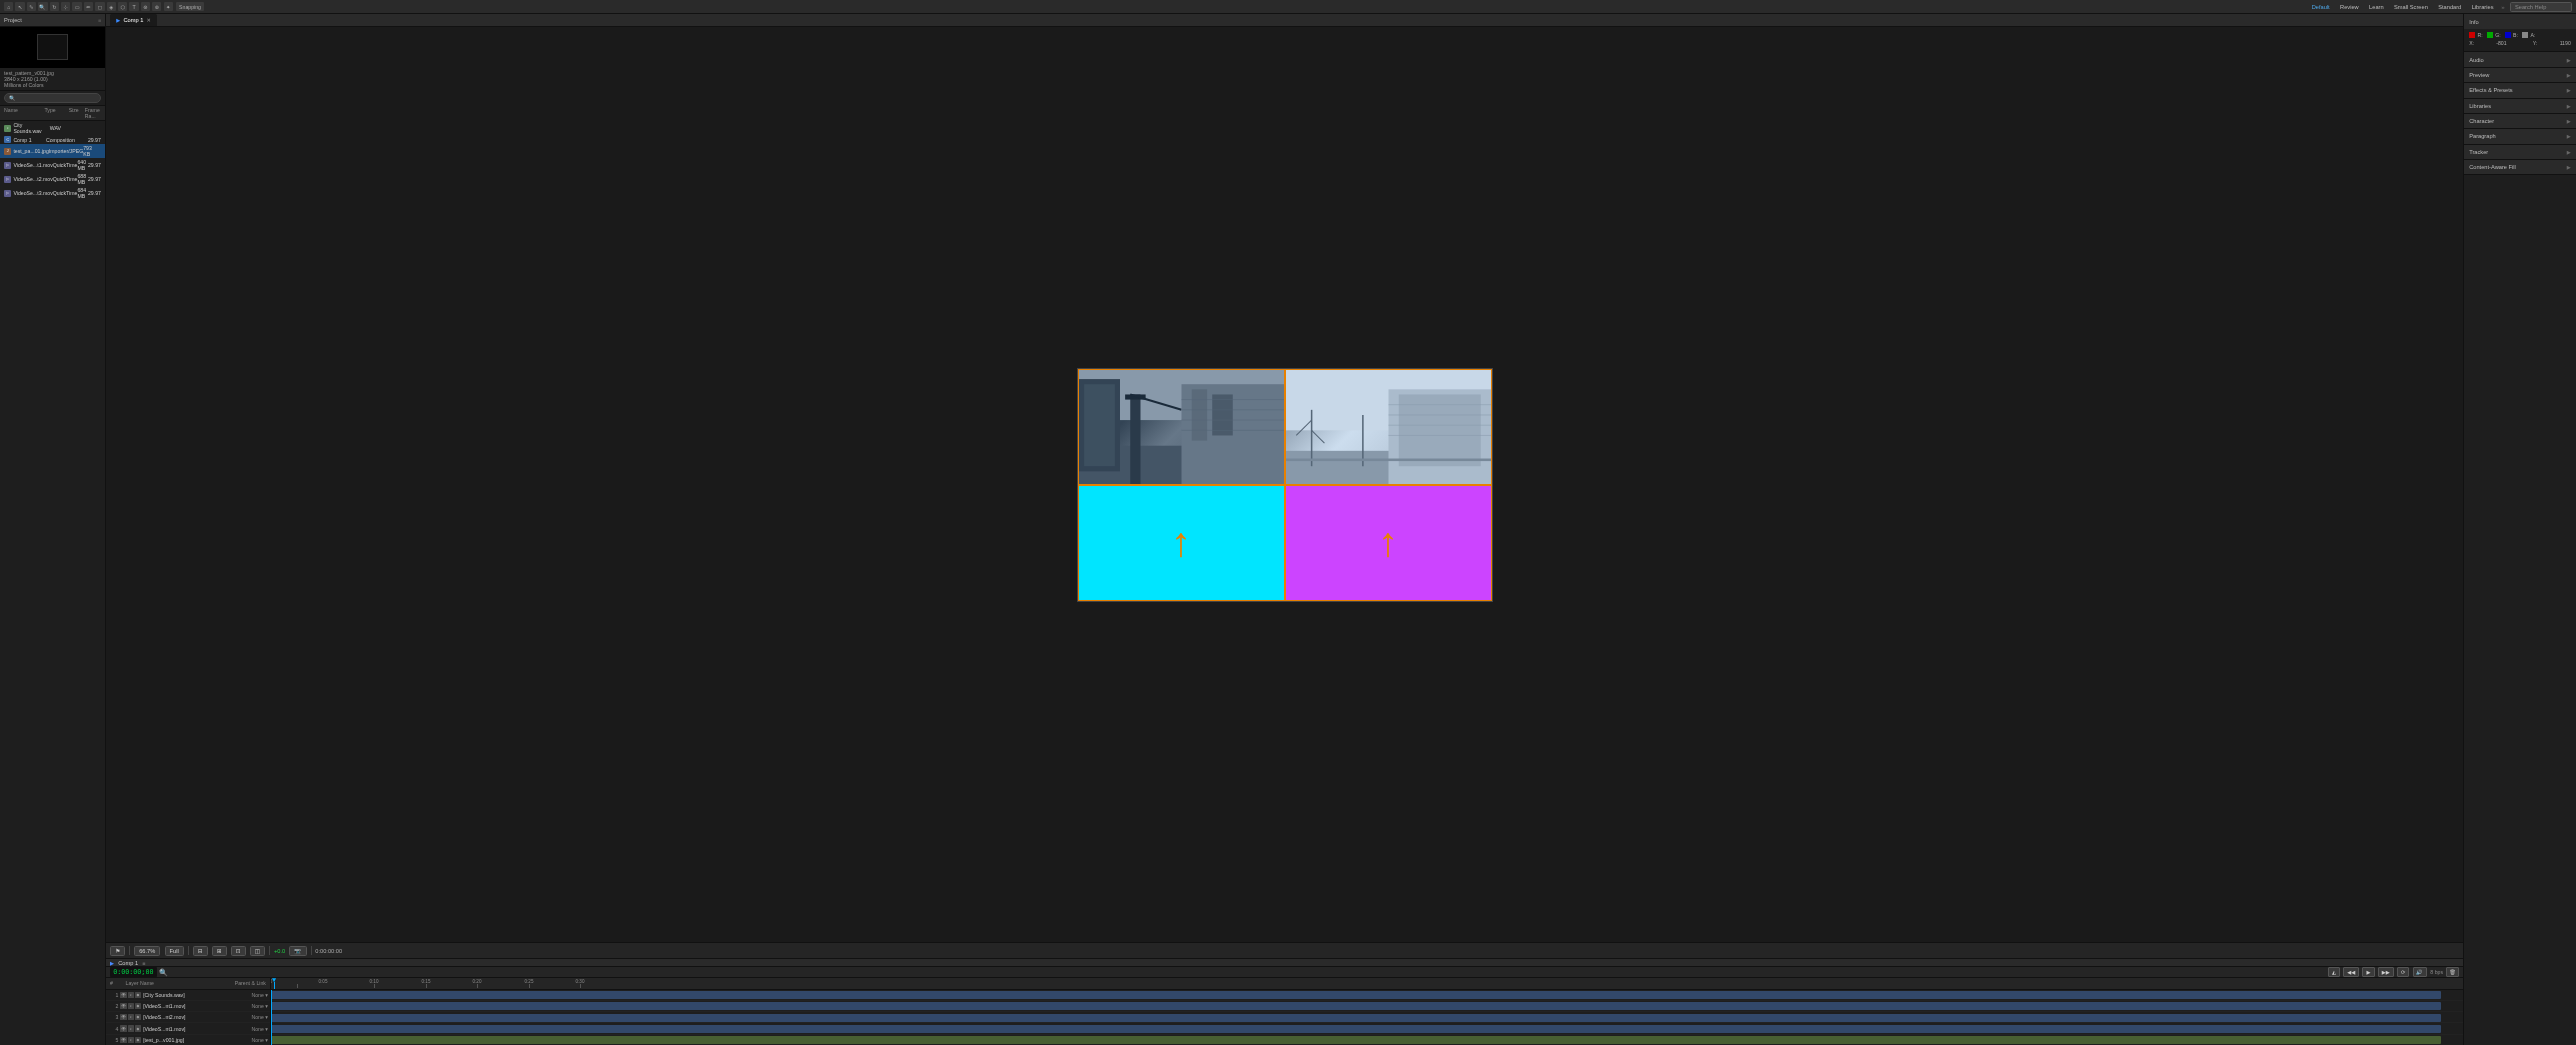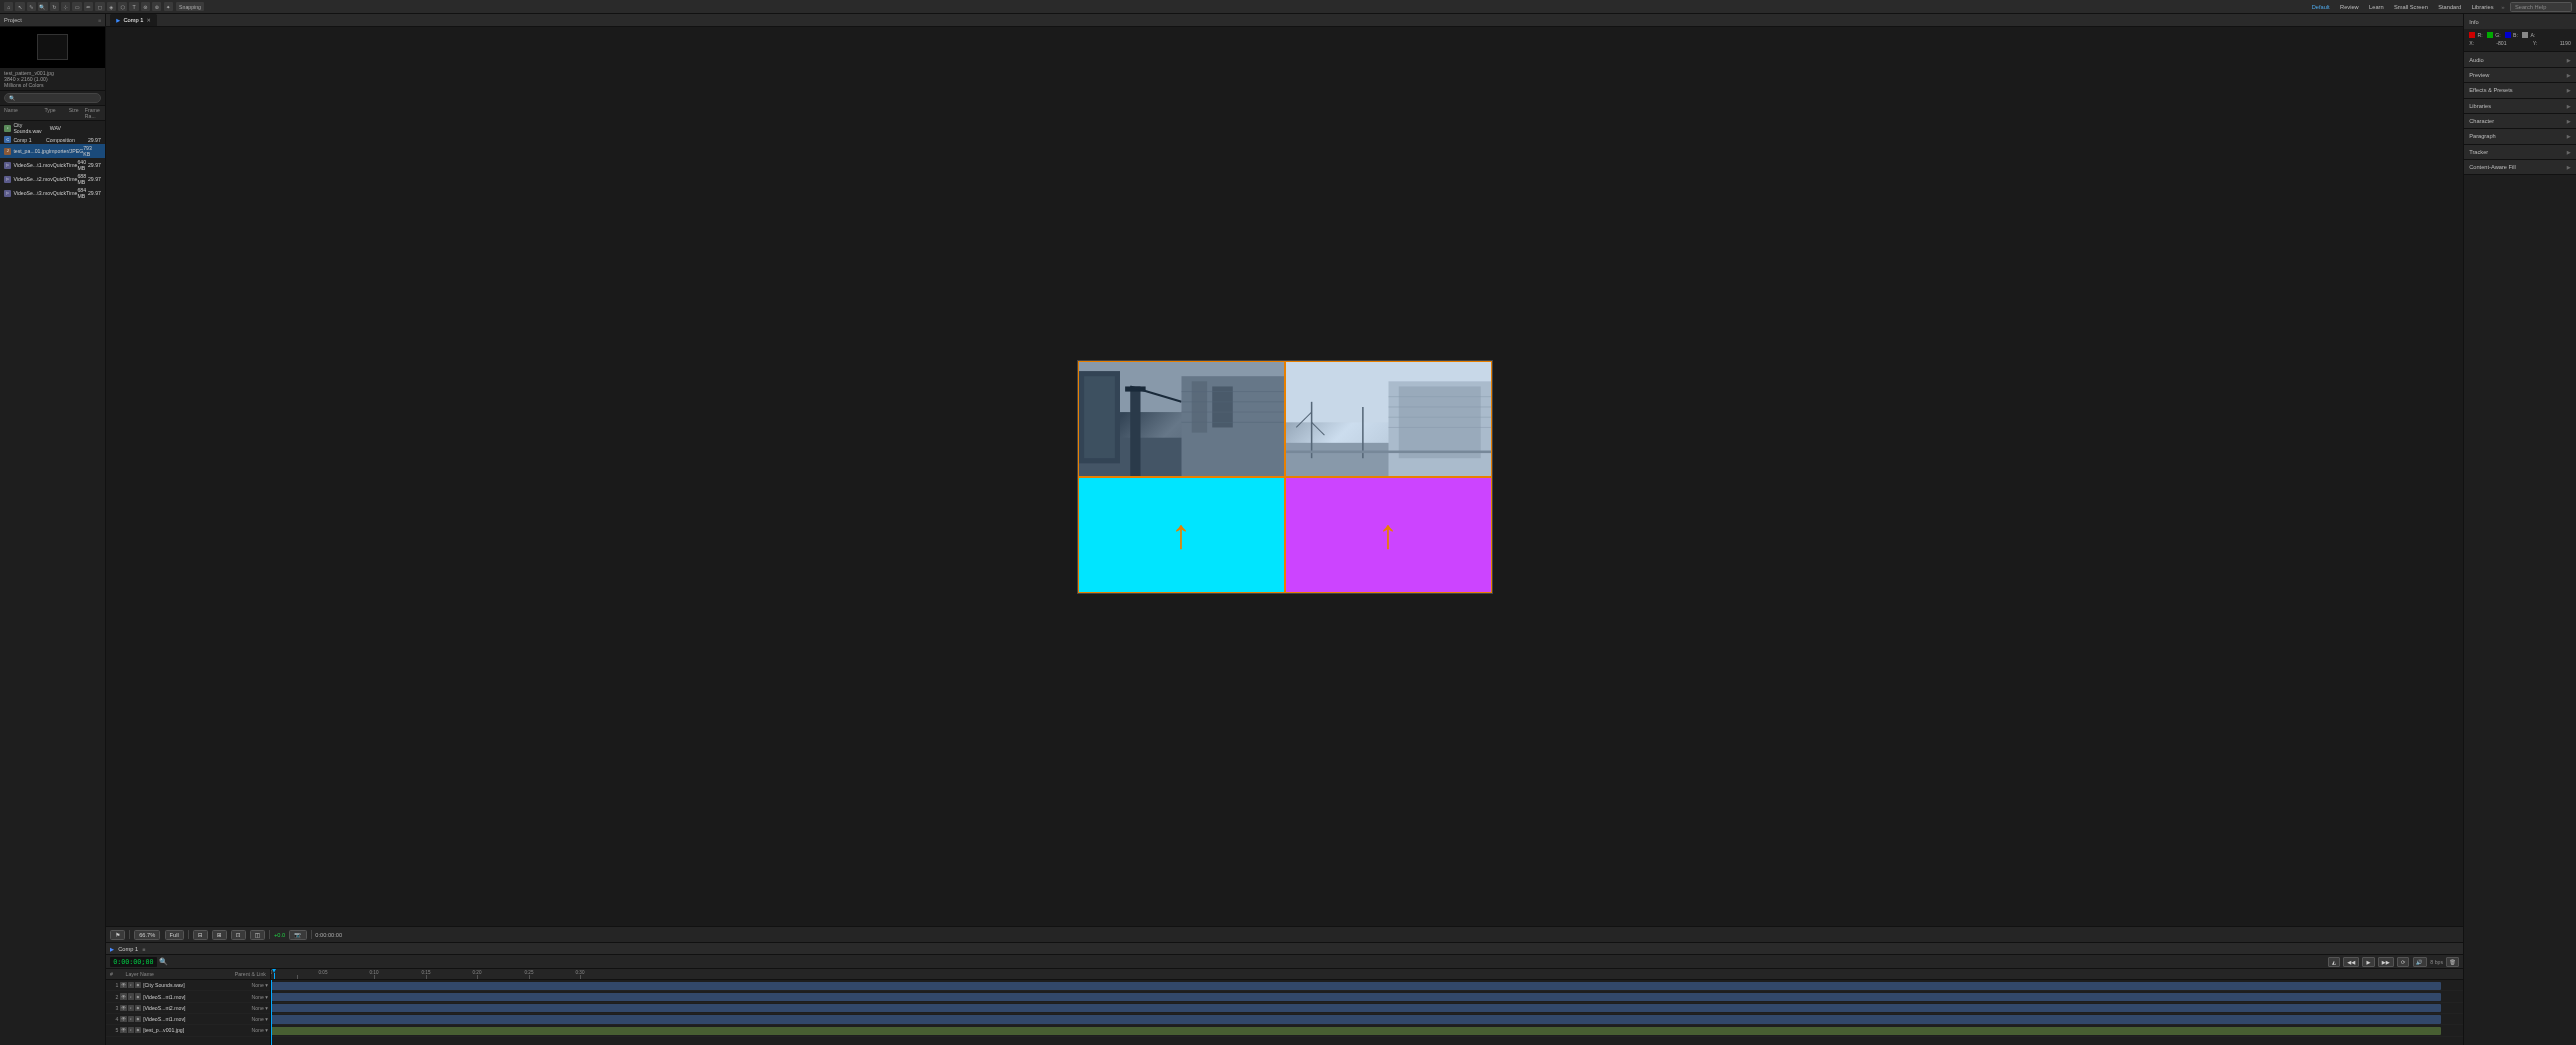--- a/index.html
+++ b/index.html
@@ -274,21 +274,21 @@
       cursor: pointer;
     }
     .vt-separator {
       width: 0.5px;
       height: 9.3px;
       background: #444;
     }
 
     
     #timeline-area {
-      height: 104px;
+      height: 88px;
       background: #1e1e1e;
       border-top: 1px solid #111;
       display: flex;
       flex-direction: column;
     }
     #timeline-header {
       height: 12.4px;
       background: #2a2a2a;
       display: flex;
       align-items: center;

